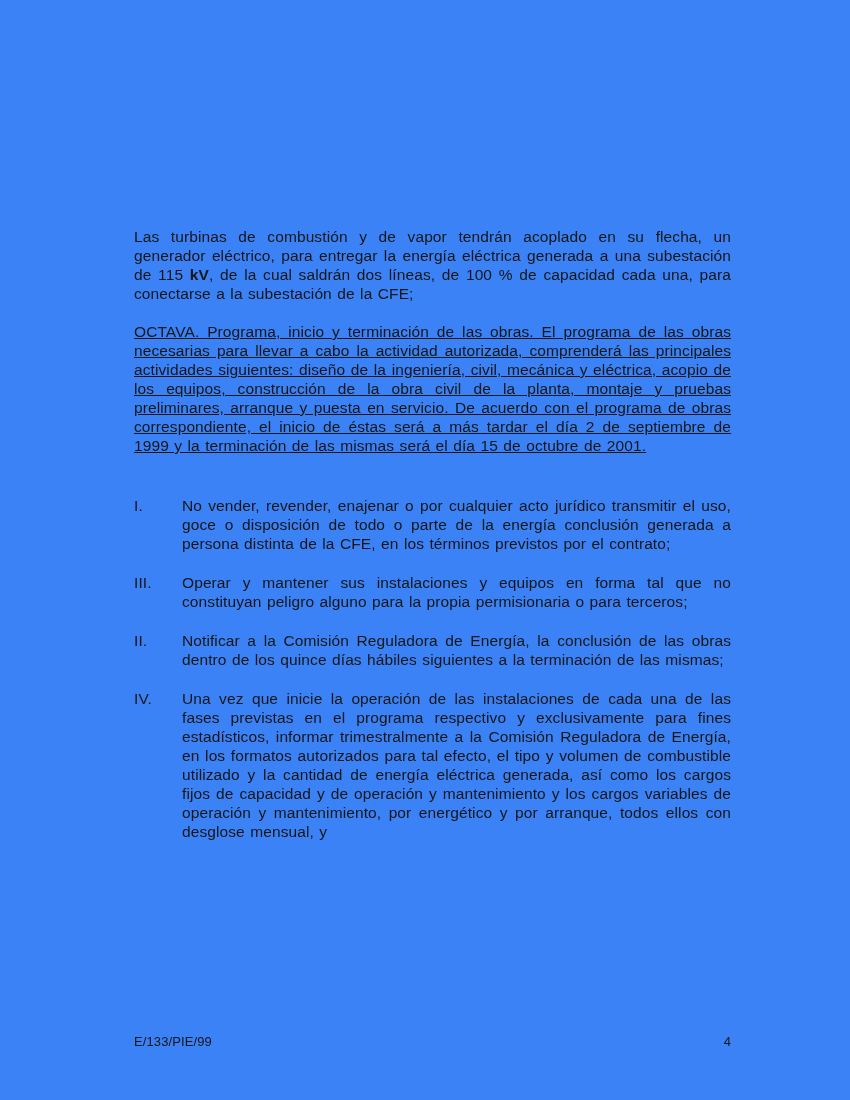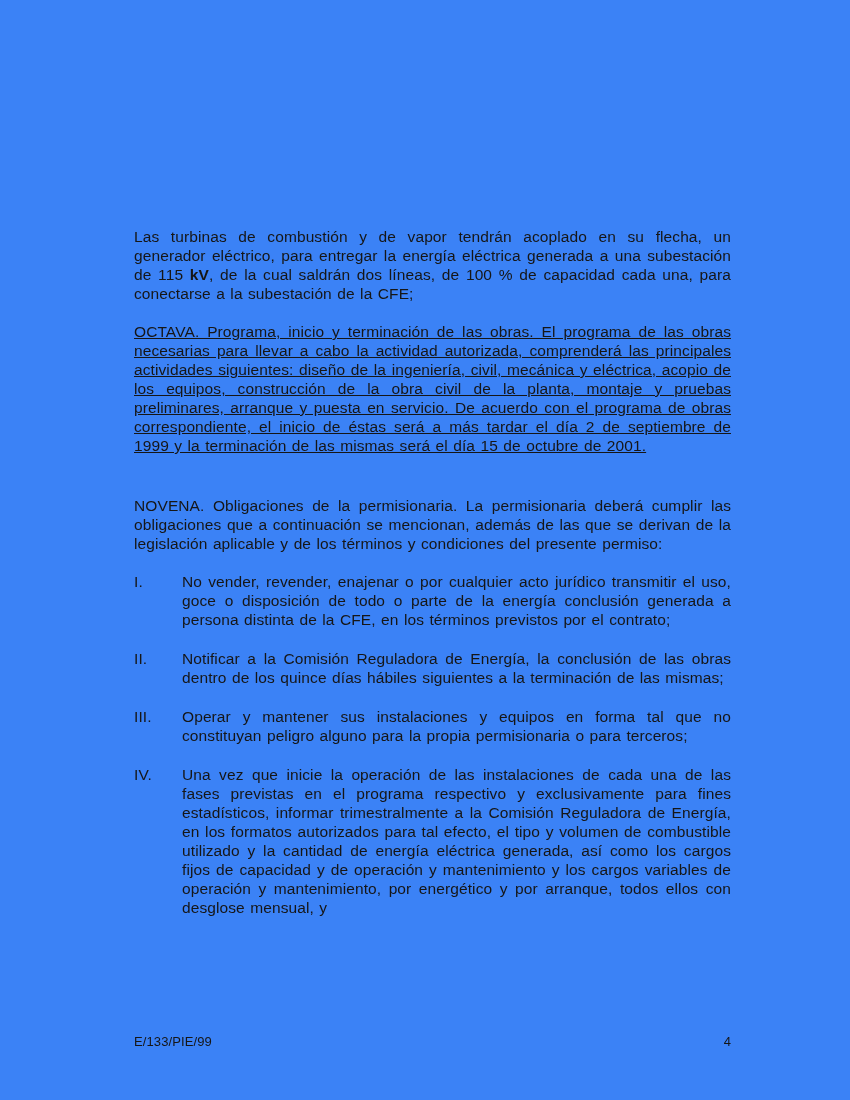--- a/index.html
+++ b/index.html
@@ -69,37 +69,36 @@
 <body>
 
 <div class="sheet">
 
   <div class="content">
 
     <p class="para"><span>Las turbinas de combustión y de vapor tendrán acoplado en su flecha, un generador eléctrico, para entregar la energía eléctrica generada a una subestación de 115 </span><span class="bold-seg">kV</span><span>, de la cual saldrán dos líneas, de 100 % de capacidad cada una, para conectarse a la subestación de la CFE;</span></p>
 
     <p class="para gap-large">OCTAVA. Programa, inicio y terminación de las obras. El programa de las obras necesarias para llevar a cabo la actividad autorizada, comprenderá las principales actividades siguientes: diseño de la ingeniería, civil, mecánica y eléctrica, acopio de los equipos, construcción de la obra civil de la planta, montaje y pruebas preliminares, arranque y puesta en servicio. De acuerdo con el programa de obras correspondiente, el inicio de éstas será a más tardar el día 2 de septiembre de 1999 y la terminación de las mismas será el día 15 de octubre de 2001.</p>
 
-    <p class="para">NOVENA. Obligaciones de la permisionaria. La permisionaria deberá cumplir las obligaciones que a continuación se mencionan, además de las que se derivan de la legislación aplicable y de los términos y condiciones del presente permiso:</p>
 
     <div class="oblist">
 
       <div class="obitem">
         <span class="num">I.</span>
         <span class="txt">No vender, revender, enajenar o por cualquier acto jurídico transmitir el uso, goce o disposición de todo o parte de la energía conclusión generada a persona distinta de la CFE, en los términos previstos por el contrato;</span>
       </div>
 
       <div class="obitem">
-        <span class="num">II.</span>
-        <span class="txt">Notificar a la Comisión Reguladora de Energía, la conclusión de las obras dentro de los quince días hábiles siguientes a la terminación de las mismas;</span>
+        <span class="num">III.</span>
+        <span class="txt">Operar y mantener sus instalaciones y equipos en forma tal que no constituyan peligro alguno para la propia permisionaria o para terceros;</span>
       </div>
 
       <div class="obitem">
-        <span class="num">III.</span>
-        <span class="txt">Operar y mantener sus instalaciones y equipos en forma tal que no constituyan peligro alguno para la propia permisionaria o para terceros;</span>
+        <span class="num">II.</span>
+        <span class="txt">Notificar a la Comisión Reguladora de Energía, la conclusión de las obras dentro de los quince días hábiles siguientes a la terminación de las mismas;</span>
       </div>
 
       <div class="obitem">
         <span class="num">IV.</span>
         <span class="txt">Una vez que inicie la operación de las instalaciones de cada una de las fases previstas en el programa respectivo y exclusivamente para fines estadísticos, informar trimestralmente a la Comisión Reguladora de Energía, en los formatos autorizados para tal efecto, el tipo y volumen de combustible utilizado y la cantidad de energía eléctrica generada, así como los cargos fijos de capacidad y de operación y mantenimiento y los cargos variables de operación y mantenimiento, por energético y por arranque, todos ellos con desglose mensual, y</span>
       </div>
 
     </div>
 
   </div>

